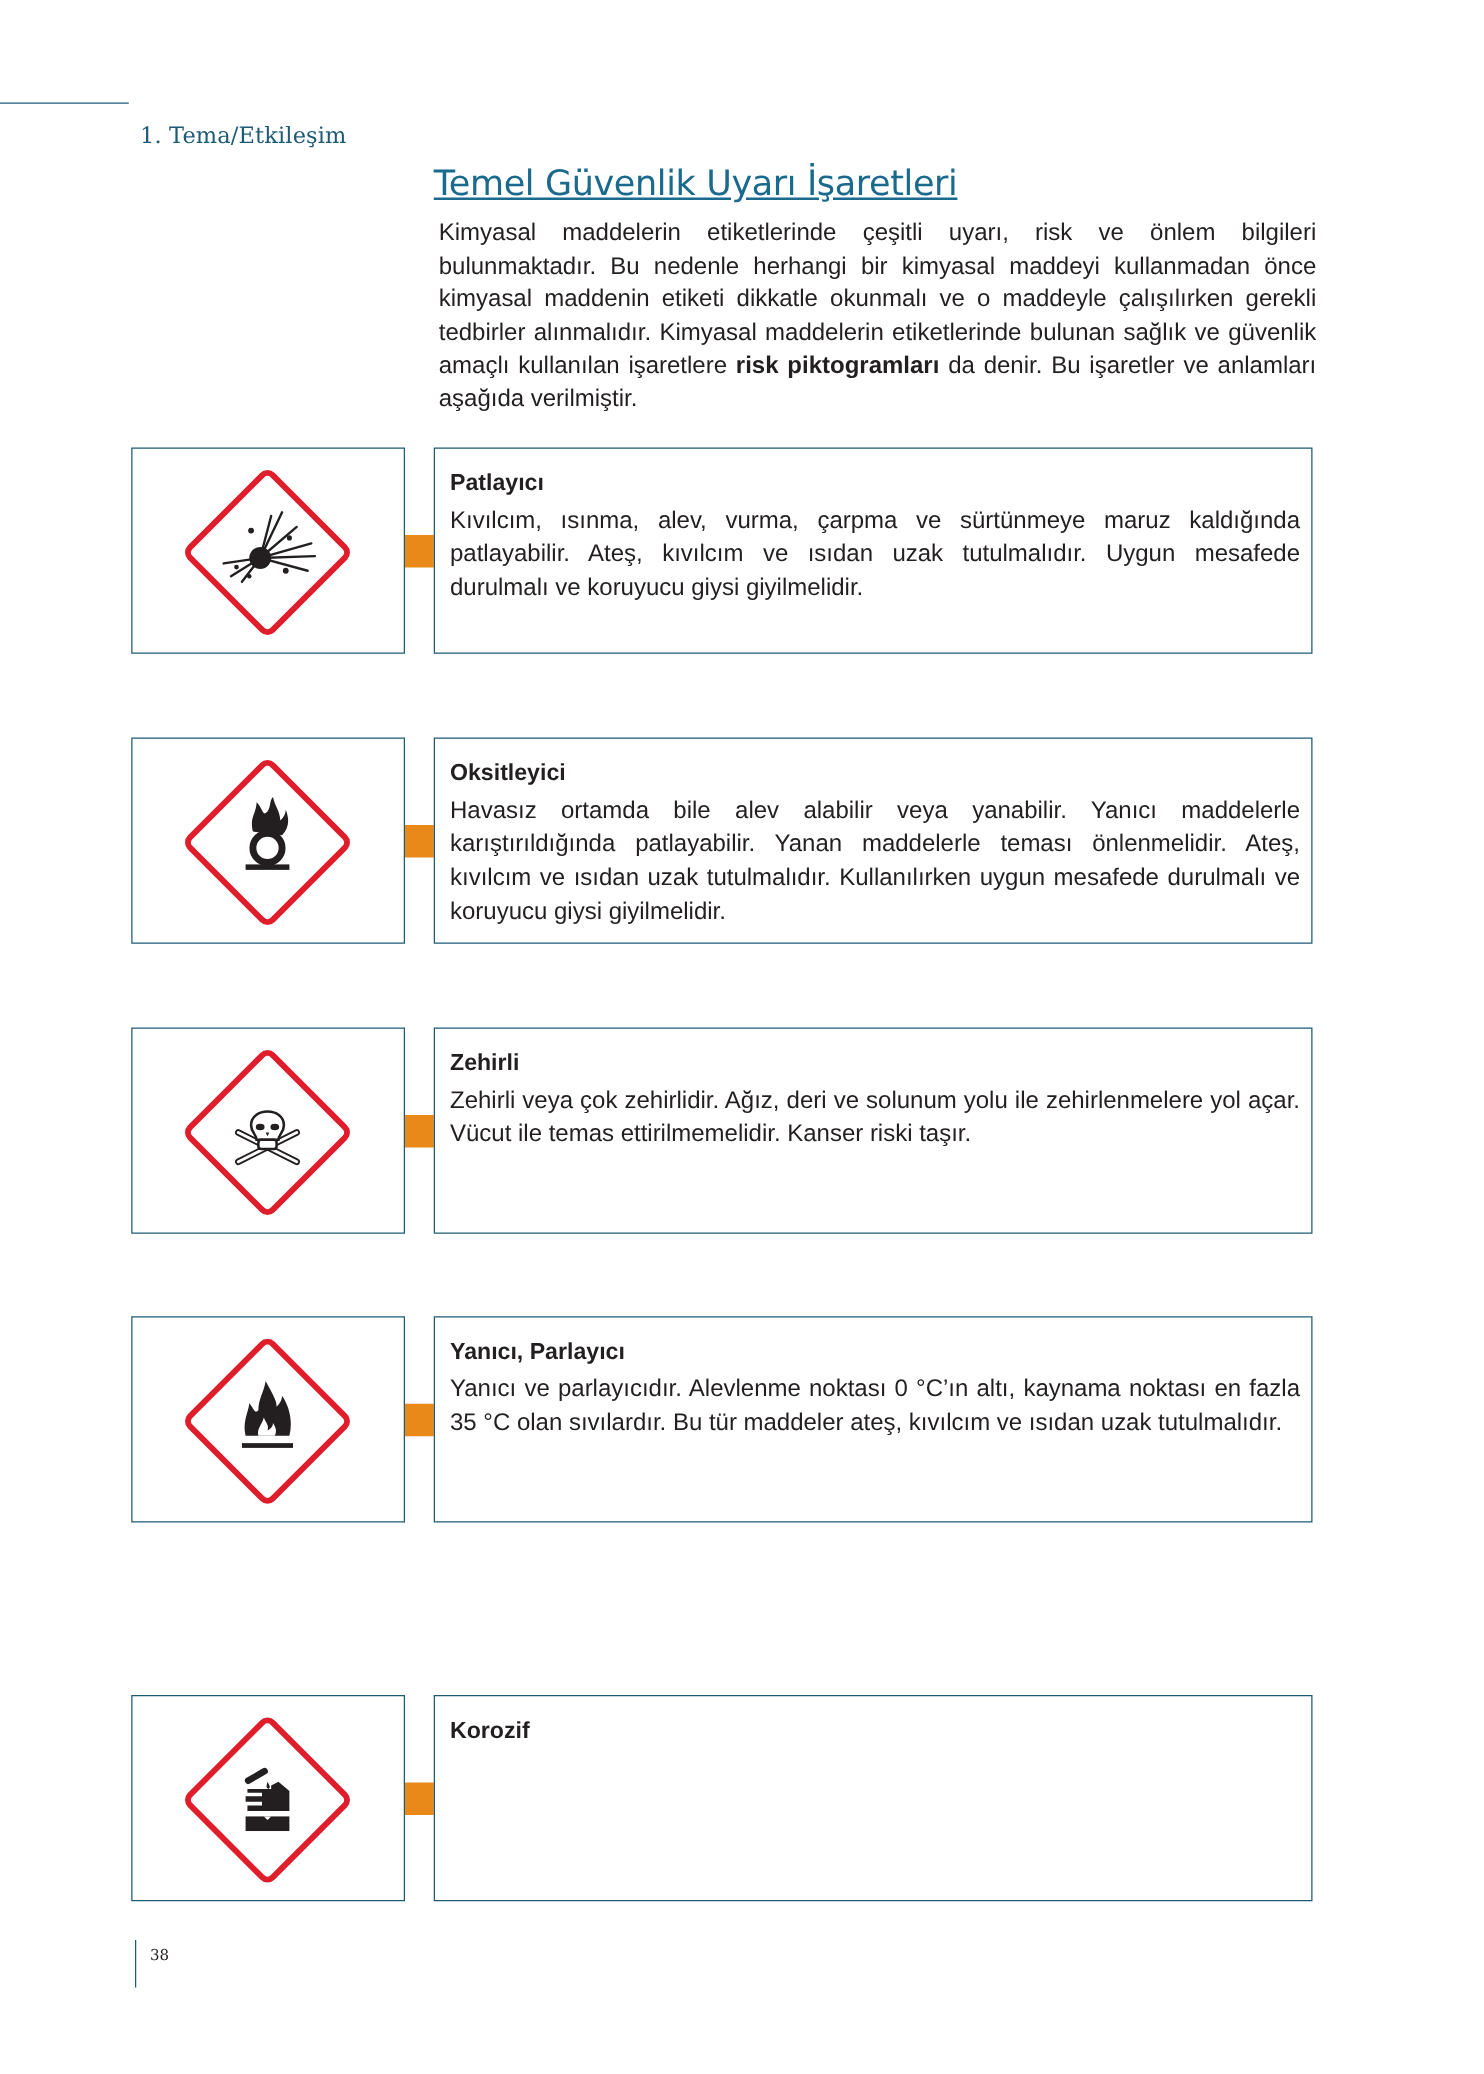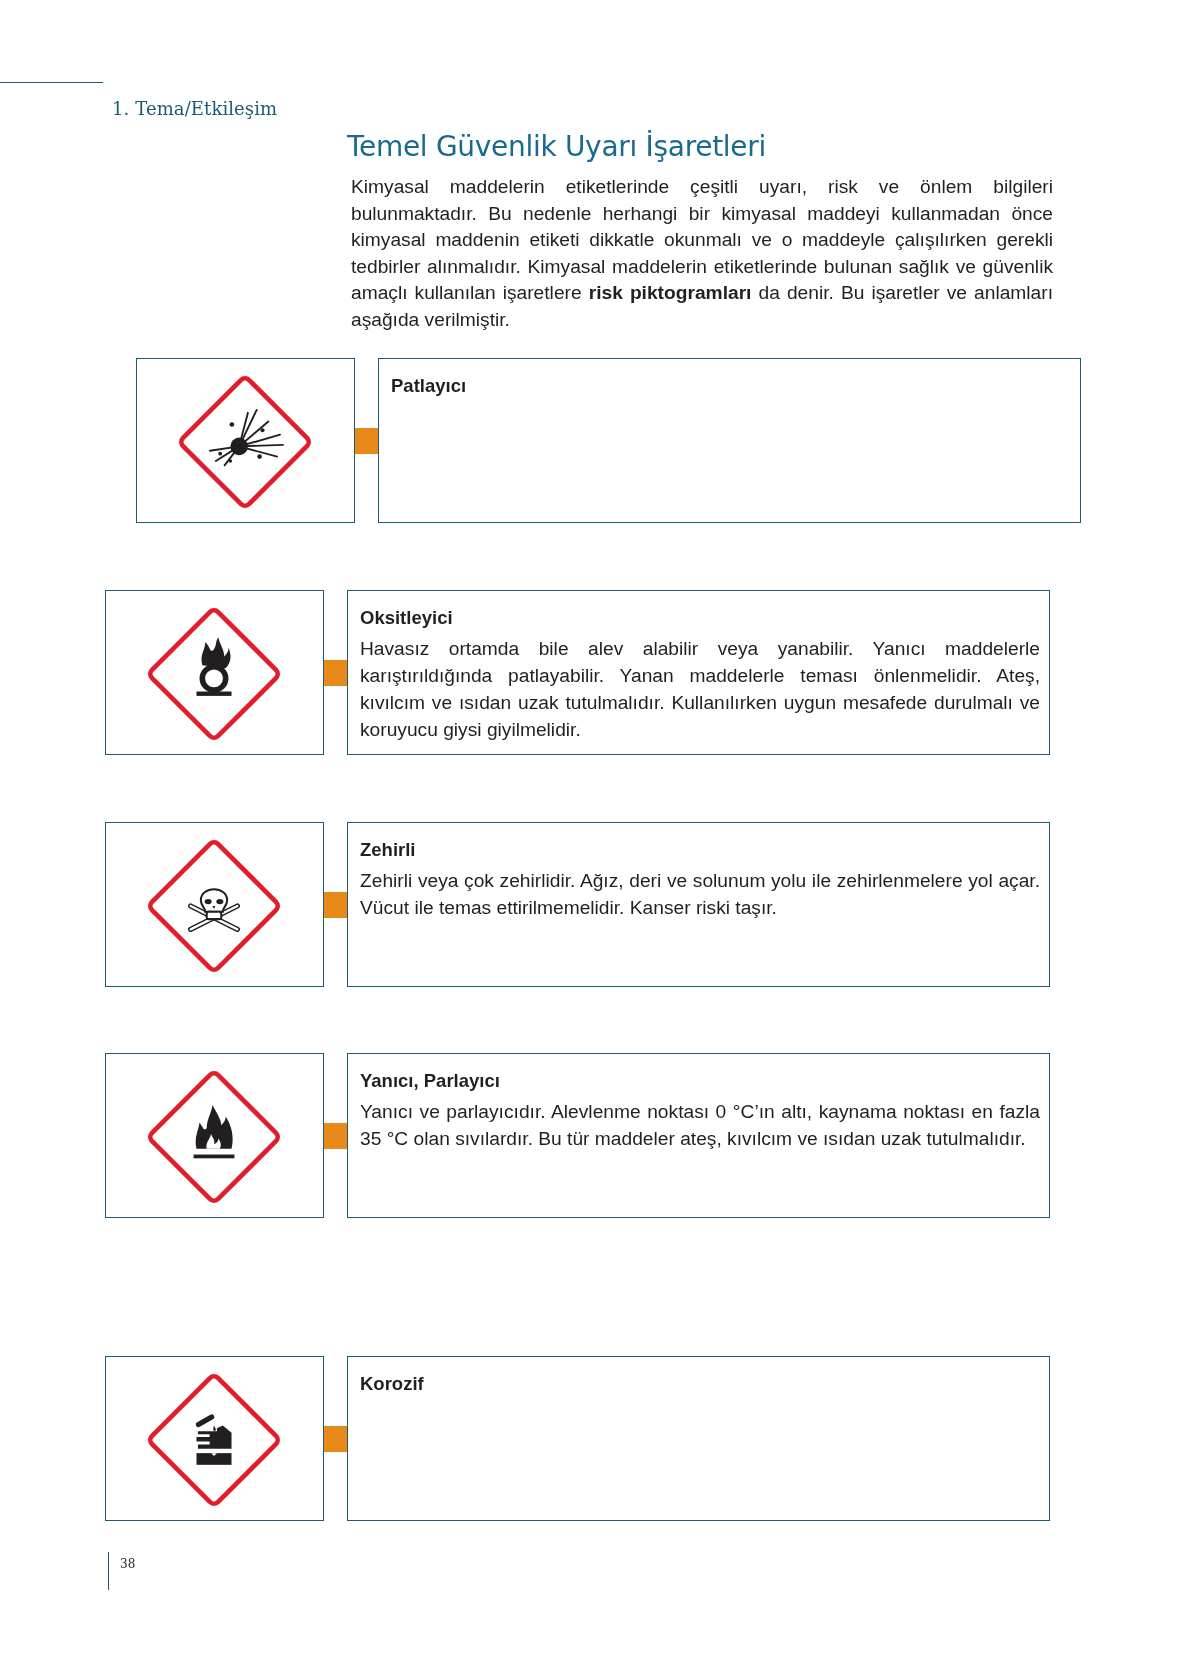--- a/index.html
+++ b/index.html
@@ -2,21 +2,21 @@
 <html><head>
 <meta charset="utf-8">
 <style>
   html, body { margin: 0; padding: 0; background: #ffffff; }
   body { width: 1187px; height: 1659px; position: relative; overflow: hidden;
          font-family: "Liberation Sans", sans-serif; color: #231f20; }
   .header-rule { position: absolute; left: 0; top: 82px; width: 103px; height: 1px; background: #1d5a74; }
   .header-label { position: absolute; left: 112px; top: 66px; font-family: "DejaVu Serif", serif;
                   font-size: 18px; color: #1d5a74; letter-spacing: 0.1px; margin-top: 32px; }
   .title { position: absolute; left: 347px; top: 130px; font-family: "DejaVu Sans", sans-serif;
-           font-size: 28px; color: #1a6a8e; font-weight: normal; letter-spacing: -0.3px; margin: 0; }
+           font-size: 28px; color: #1a6a8e; font-weight: normal; letter-spacing: -0.3px; margin: 0; text-decoration: underline; }
   .intro { position: absolute; left: 347px; top: 170px; width: 702px; font-size: 19.2px;
            line-height: 26.5px; text-align: justify; margin: 4px; }
   .intro b { font-weight: bold; }
   .item { position: absolute; left: 105px; width: 946px; height: 165px; }
   .icon-box { position: absolute; left: 0; top: 0; width: 217px; height: 163px;
               border: 1px solid #1d5a74; background: #fff; }
   .icon-box svg { position: absolute; left: 35px; top: 10px; width: 146px; height: 146px; }
   .connector { position: absolute; left: 219px; top: 70px; width: 25px; height: 26px; background: #e8891a; }
   .text-box { position: absolute; left: 242px; top: 0; width: 701px; height: 163px;
               border: 1px solid #1d5a74; background: #fff; box-sizing: content-box; }
@@ -30,21 +30,21 @@
 </head>
 <body>
 
 <div class="header-rule"></div>
 <div class="header-label">1. Tema/Etkileşim</div>
 
 <h1 class="title">Temel Güvenlik Uyarı İşaretleri</h1>
 
 <p class="intro"><span>Kimyasal maddelerin etiketlerinde çeşitli uyarı, risk ve önlem bilgileri bulunmaktadır. Bu nedenle herhangi bir kimyasal maddeyi kullanmadan önce kimyasal maddenin etiketi dikkatle okunmalı ve o maddeyle çalışılırken gerekli tedbirler alınmalıdır. Kimyasal maddelerin etiketlerinde bulunan sağlık ve güvenlik amaçlı kullanılan işaretlere </span><b>risk piktogramları</b><span> da denir. Bu işaretler ve anlamları aşağıda verilmiştir.</span></p>
 
-<div class="item" style="top:358px;margin-left:31px;">
+<div class="item" style="top:358px;">
   <div class="icon-box">
     <svg viewBox="0 0 100 100">
       <rect x="18" y="18" width="64" height="64" rx="4" transform="rotate(45 50 50)" fill="#fff" stroke="#e01e2b" stroke-width="3.2"></rect>
       <circle cx="46" cy="53" r="6" fill="#231f20"></circle>
       <g stroke="#231f20" stroke-width="1.3" stroke-linecap="round">
         <line x1="46" y1="53" x2="58" y2="28"></line>
           <line x1="46" y1="53" x2="66" y2="36"></line>
         <line x1="46" y1="53" x2="74" y2="45"></line>
           <line x1="46" y1="53" x2="76" y2="52"></line>
         <line x1="46" y1="53" x2="72" y2="60"></line>
@@ -58,20 +58,21 @@
           <circle cx="62" cy="42" r="1.4"></circle>
           <circle cx="33" cy="58" r="1.3"></circle>
           <circle cx="60" cy="60" r="1.6"></circle>
           <circle cx="40" cy="63" r="1.2"></circle>
         </g>
     </svg>
   </div>
   <div class="connector"></div>
   <div class="text-box">
     <div class="h">Patlayıcı</div>
+    <p class="p">Kıvılcım, ısınma, alev, vurma, çarpma ve sürtünmeye maruz kaldığında patlayabilir. Ateş, kıvılcım ve ısıdan uzak tutulmalıdır. Uygun mesafede durulmalı ve koruyucu giysi giyilmelidir.</p>
   </div>
 </div>
 
 <div class="item" style="top:590px;">
   <div class="icon-box">
     <svg viewBox="0 0 100 100">
       <rect x="18" y="18" width="64" height="64" rx="4" transform="rotate(45 50 50)" fill="#fff" stroke="#e01e2b" stroke-width="3.2"></rect>
       <path d="M42 44 C40 36 44 34 44 28 C48 32 47 36 50 33 C52 30 51 27 53 25 C54 30 57 33 57 38 C59 36 60 34 60 32 C62 37 62 42 58 46 Z" fill="#231f20"></path>
       <circle cx="50" cy="53" r="8" fill="none" stroke="#231f20" stroke-width="3.8"></circle>
       <rect x="38" y="62" width="24" height="3" fill="#231f20"></rect>

